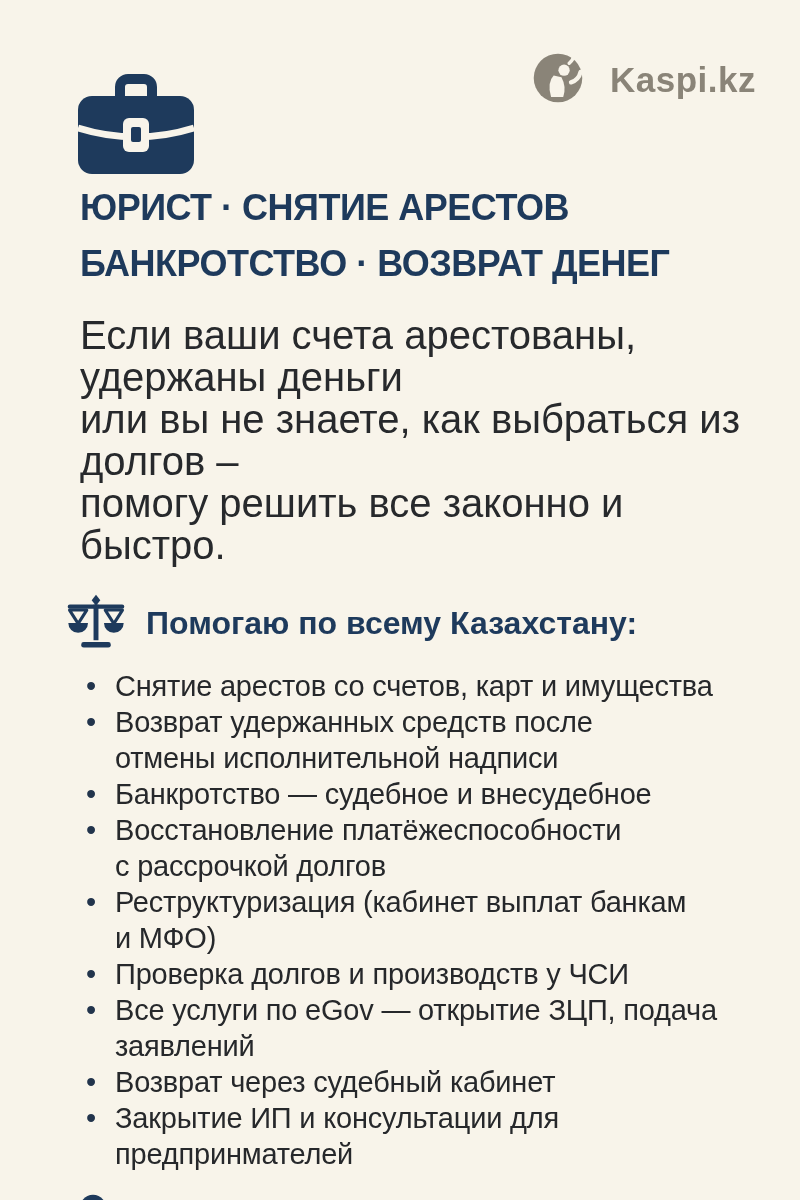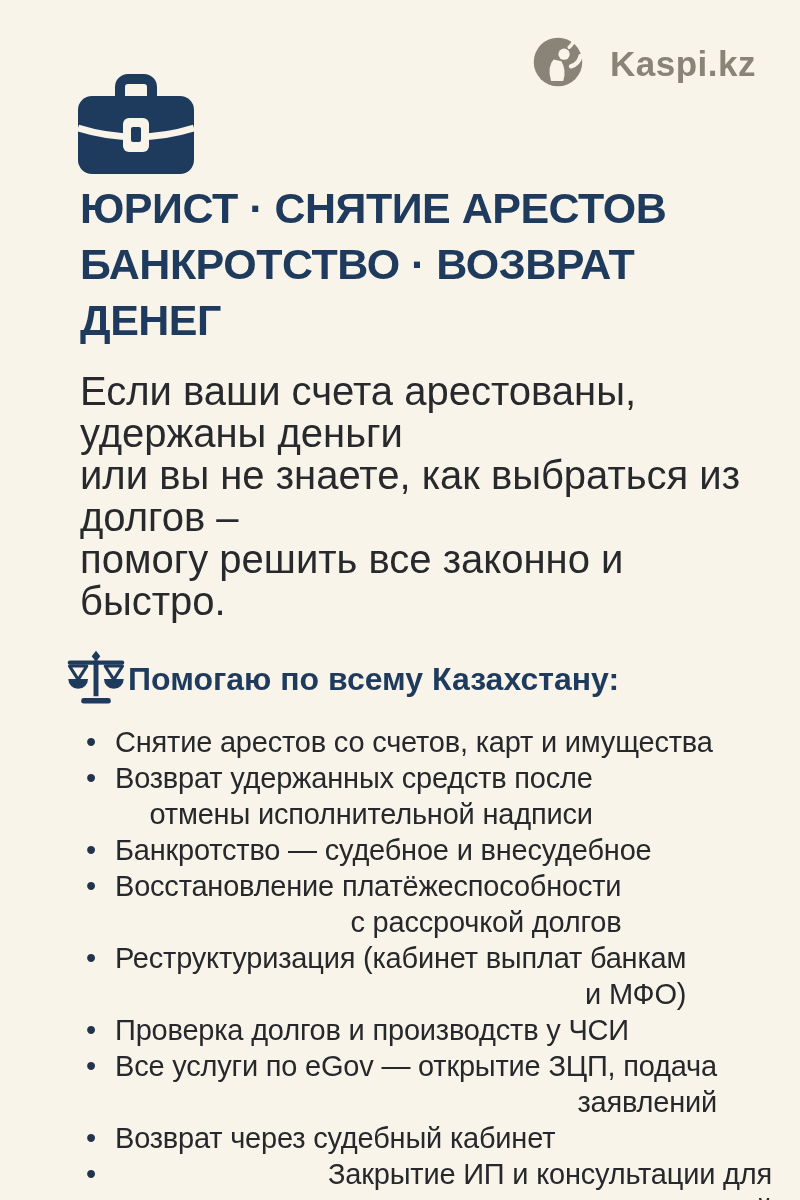--- a/index.html
+++ b/index.html
@@ -9,21 +9,21 @@
     height: 1200px;
     background: #f8f4ea;
     font-family: "Liberation Sans", sans-serif;
     overflow: hidden;
     color: #26282b;
   }
 
   
   .logo {
     position: absolute;
-    top: 36px;
+    top: 52px;
     right: 44px;
     display: flex;
     align-items: center;
     gap: 26px;
   }
   .logo-text {
     font-size: 35px;
     font-weight: bold;
     color: #8a8478;
     letter-spacing: 0.5px;
@@ -42,38 +42,39 @@
   .content {
     position: absolute;
     left: 80px;
     top: 180px;
     width: 692px;
   }
 
   .title {
     margin: 0 0 22px 0;
     color: #1e3a5c;
-    font-size: 43px;
+    font-size: 36px;
     line-height: 56px;
     font-weight: 800;
     letter-spacing: -0.5px;
   }
   .title .line { display: block; }
 
   .intro {
     margin: 0 0 28px 0;
     font-size: 40px;
     line-height: 42px;
     color: #27292c;
     white-space: pre-line;
   }
 
   .section-head {
     display: flex;
     align-items: center;
+    gap: 18px;
     margin: 12px 0 16px -16px;
   }
   .section-head .icon { flex: none; display: flex; }
   .section-title {
     font-size: 32px;
     font-weight: bold;
     color: #1e3a5c;
   }
 
   ul.bullets, ul.checks {
@@ -90,21 +91,20 @@
   }
   ul.bullets .dot {
     flex: none;
     width: 22px;
     text-align: center;
     color: #22344c;
   }
   ul.bullets .text {
     white-space: pre-line;
     letter-spacing: -0.2px;
-    text-align: right;
   }
 
   .reasons-head { margin-top: 22px; }
 
   ul.checks li {
     display: flex;
     align-items: baseline;
     gap: 12px;
     font-size: 29px;
     line-height: 40px;

